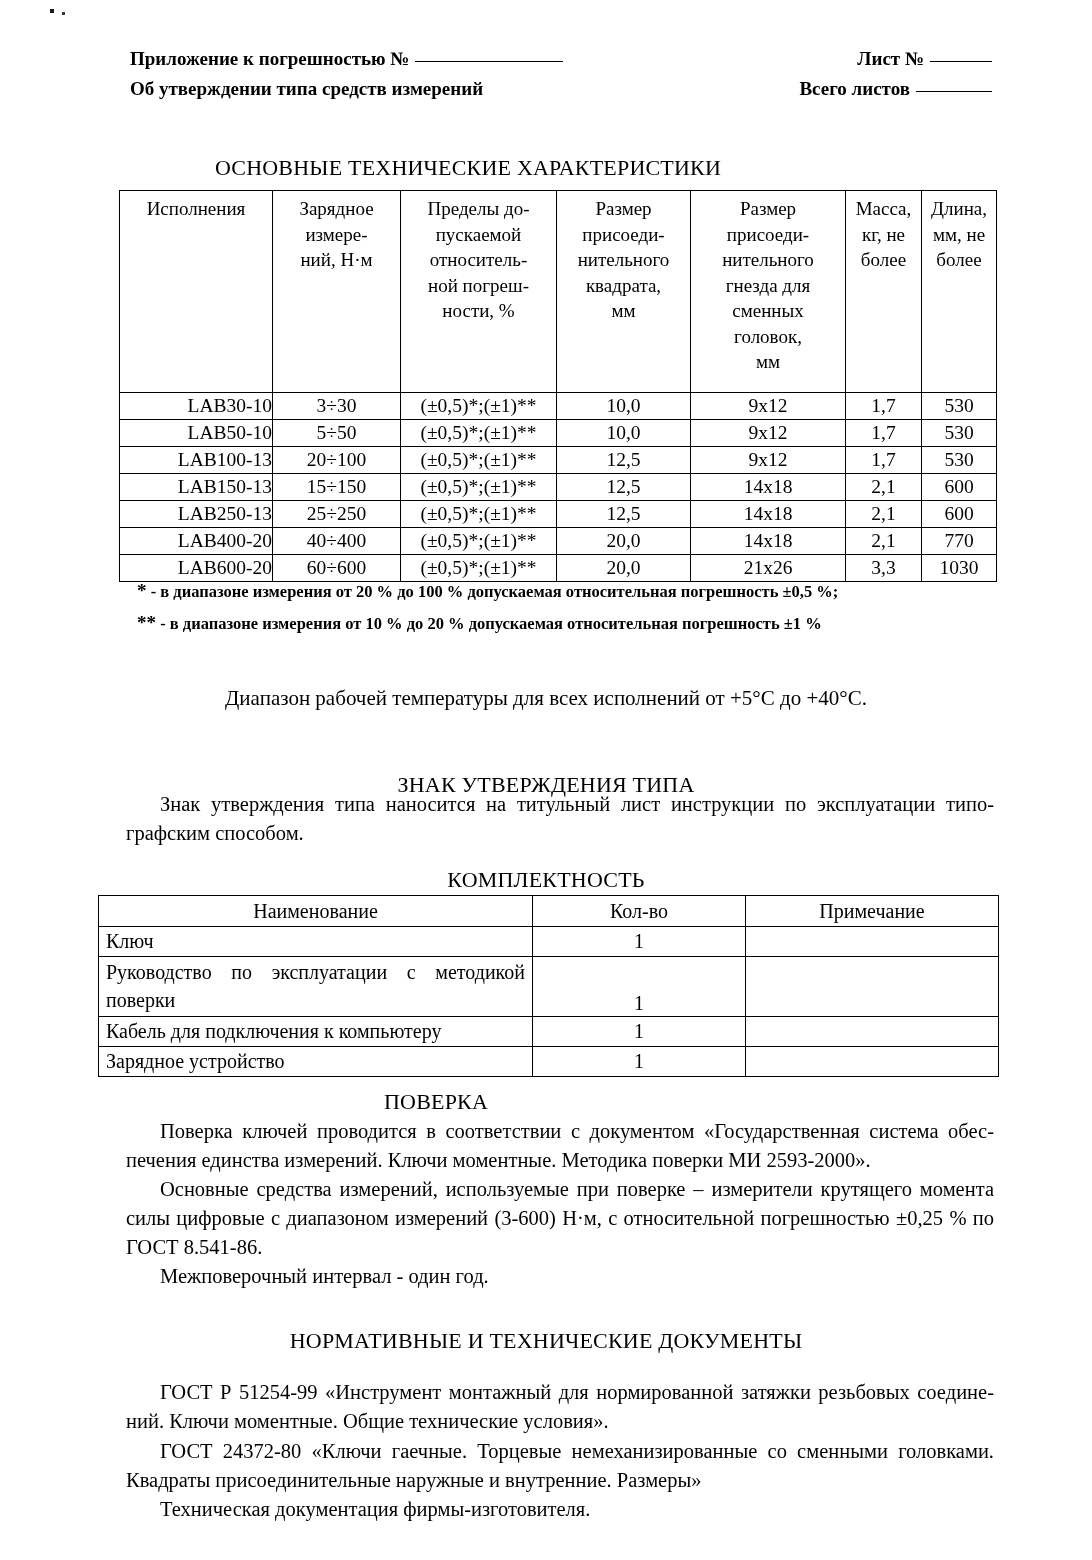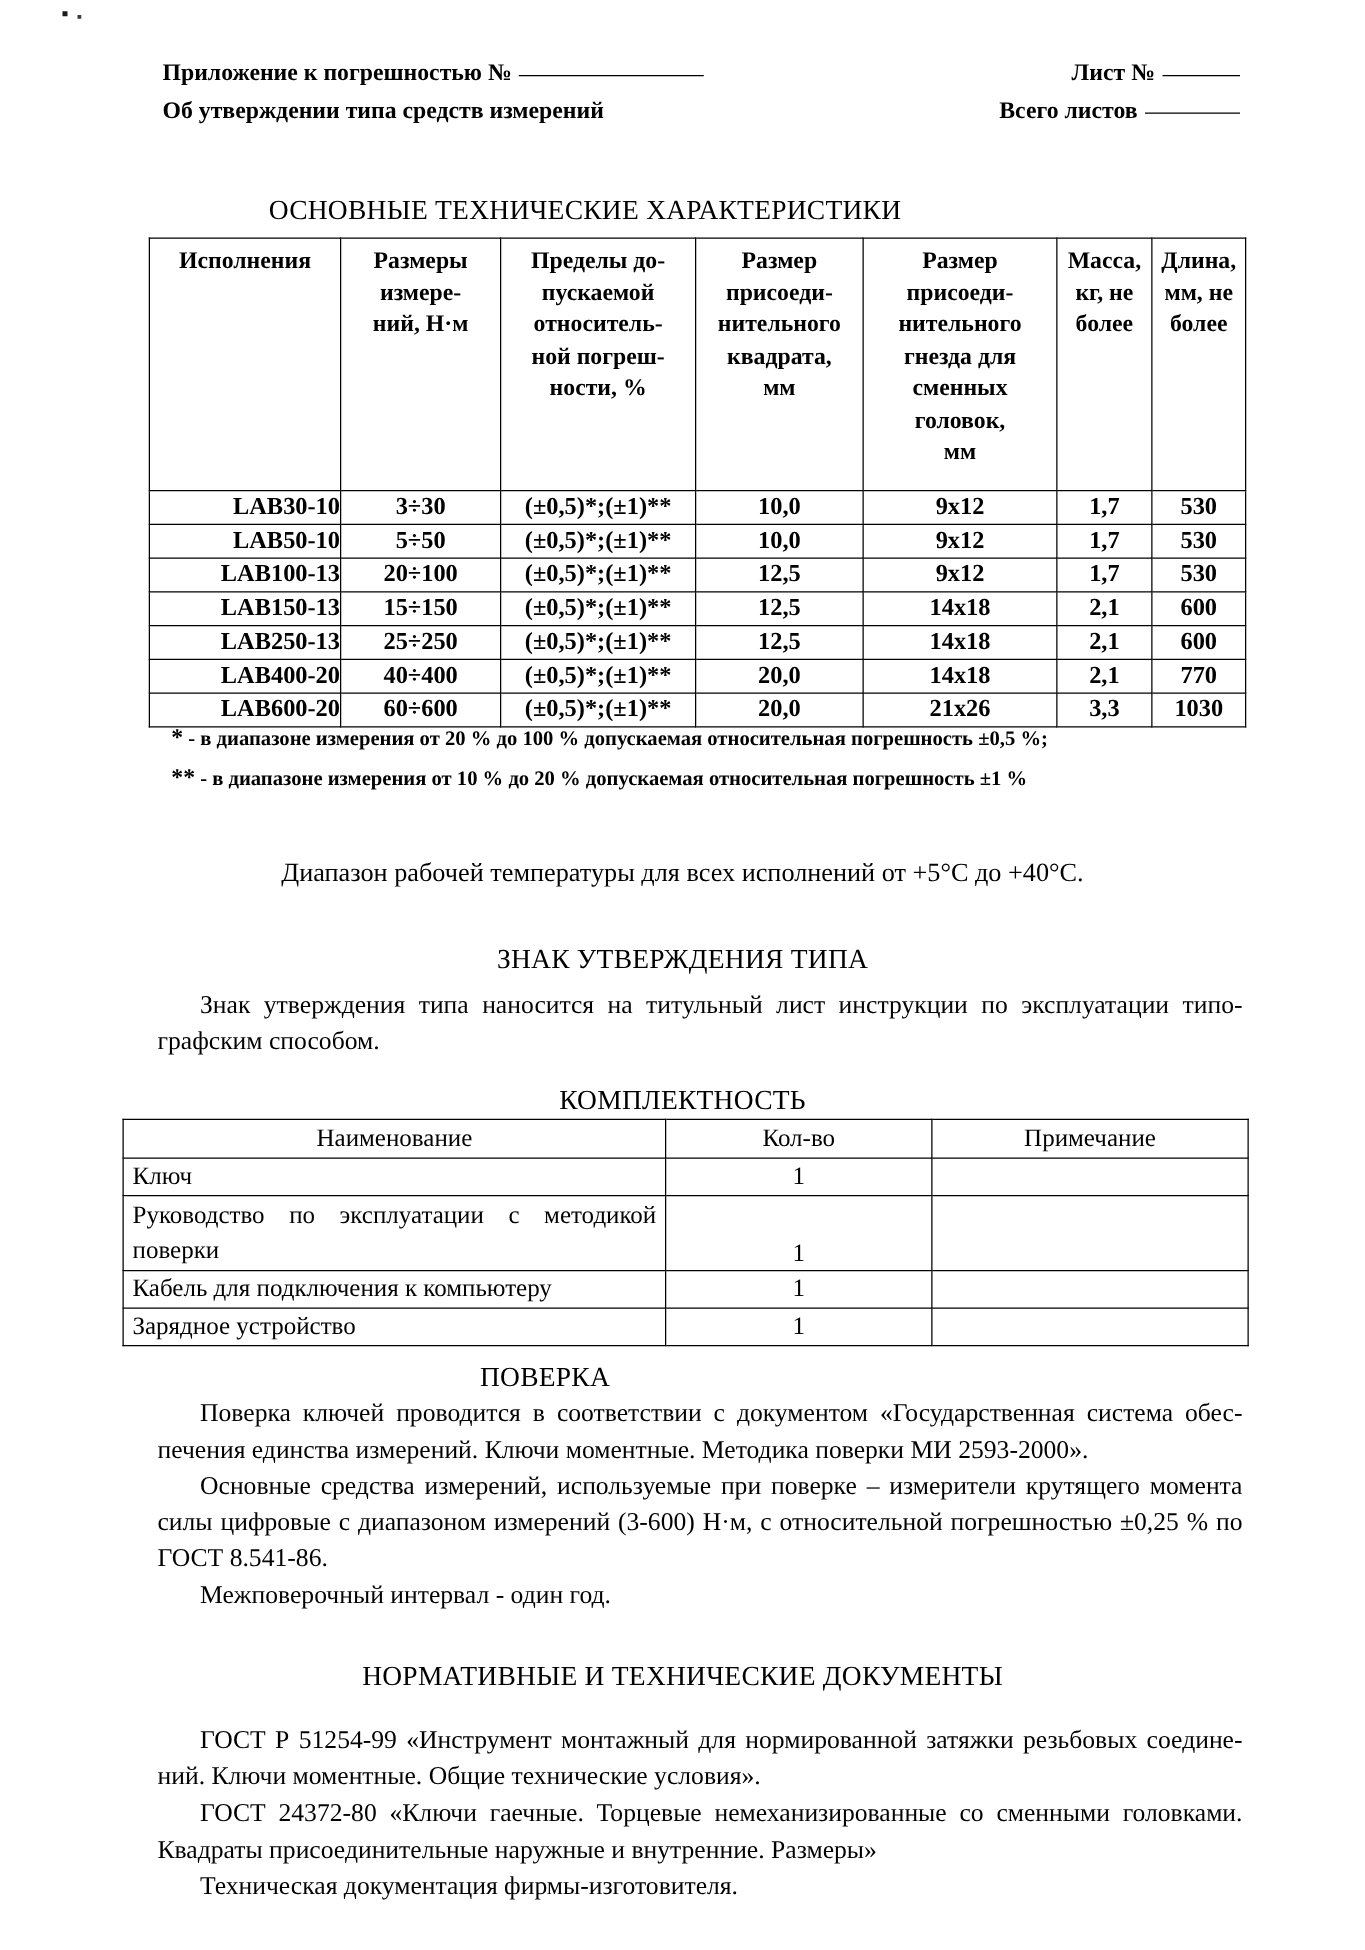--- a/index.html
+++ b/index.html
@@ -88,21 +88,21 @@
     width: 877px;
     border-collapse: collapse;
     table-layout: fixed;
     font-size: 19px;
   }
   .spec-table td, .spec-table th {
     border: 1.7px solid #000;
     padding: 0;
     text-align: center;
     vertical-align: top;
-    font-weight: bold;
+    font-weight: normal;
   }
   .spec-table thead th {
     height: 196px;
     vertical-align: top;
     padding-top: 5px;
     line-height: 25.5px;
   }
   .spec-table thead th div { padding: 0 2px; }
   .spec-table tbody td {
     height: 26px;
@@ -237,21 +237,21 @@
         <col class="c5">
         <col class="c6">
         <col class="c7">
     </colgroup>
     <thead>
       <tr>
         <th>
           <div>Исполнения</div>
         </th>
         <th>
-          <div>Размеры</div>
+          <div>Зарядное</div>
           <div>измере-</div>
           <div>ний, Н·м</div>
         </th>
         <th>
           <div>Пределы до-</div>
           <div>пускаемой</div>
           <div>относитель-</div>
           <div>ной погреш-</div>
           <div>ности, %</div>
         </th>
@@ -352,21 +352,21 @@
 
   <div class="footnote" style="left:137px; top:580px;">
     <span class="fn-mark">*</span><span> - в диапазоне измерения от  20 % до 100 % допускаемая относительная погрешность  ±0,5 %;</span>
   </div>
   <div class="footnote" style="left:137px; top:612px;">
     <span class="fn-mark">**</span><span> - в диапазоне измерения от  10 % до 20 % допускаемая относительная погрешность  ±1 %</span>
   </div>
 
   <div class="center-note" style="top:686px;">Диапазон рабочей температуры для всех исполнений от +5°С до +40°С.</div>
 
-  <div class="sect-title" style="left:0; width:1092px; top:754px;">ЗНАК УТВЕРЖДЕНИЯ ТИПА</div>
+  <div class="sect-title" style="left:0; width:1092px; top:772px;">ЗНАК УТВЕРЖДЕНИЯ ТИПА</div>
 
   <div class="para" style="top:790px;">Знак утверждения типа наносится на титульный лист инструкции по эксплуатации типо­графским способом.</div>
 
   <div class="sect-title" style="left:0; width:1092px; top:867px;">КОМПЛЕКТНОСТЬ</div>
 
   <table class="kit-table">
     <colgroup>
         <col class="k1">
         <col class="k2">
         <col class="k3">

